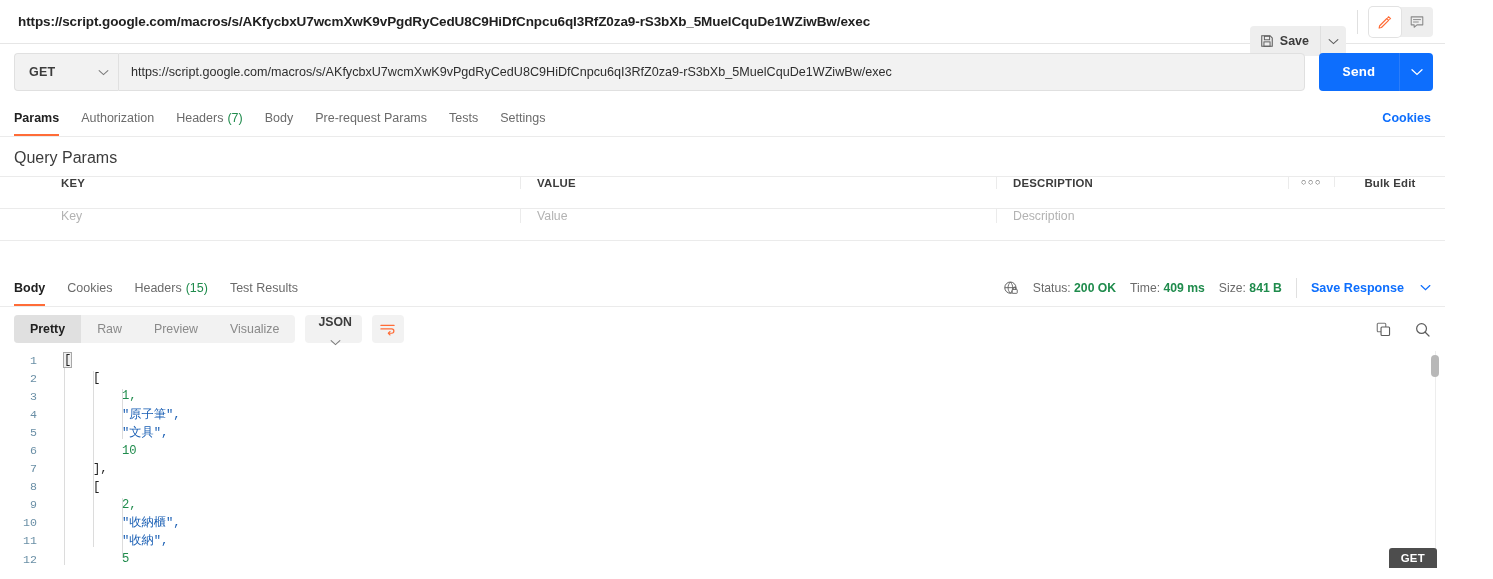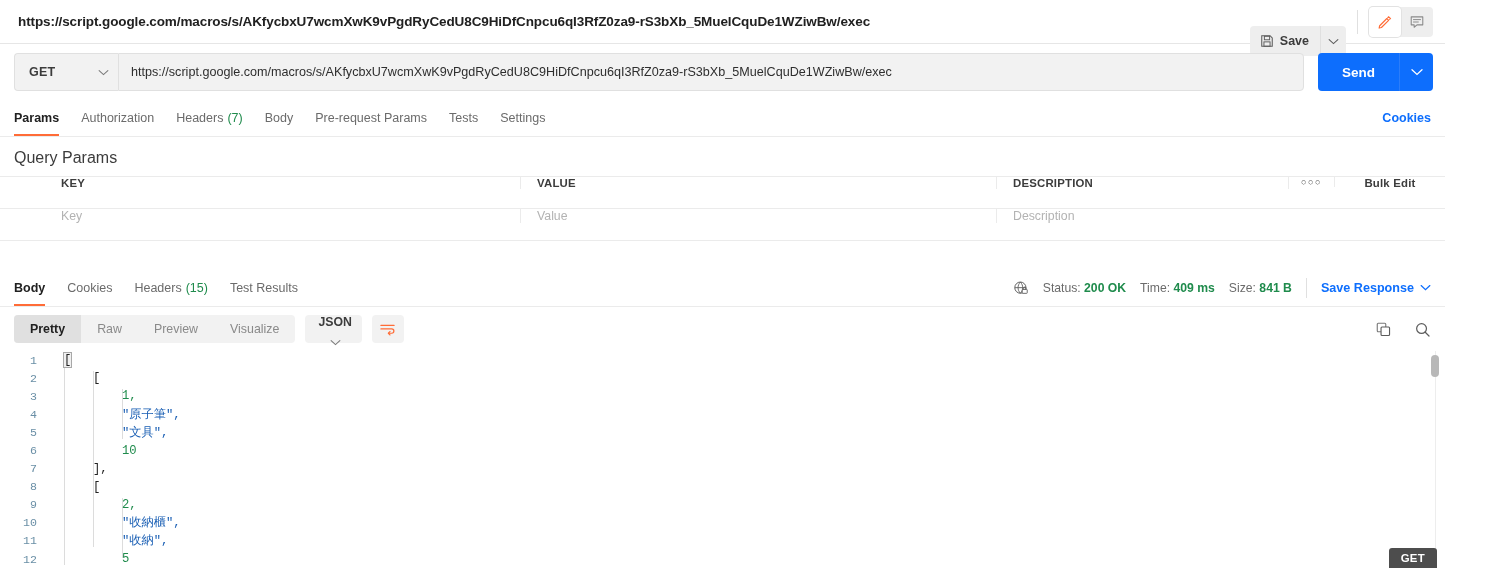--- a/index.html
+++ b/index.html
@@ -78,21 +78,21 @@
   }
   .url-text {
     font-size: 12.6px; color: #2e2e2e;
     white-space: nowrap; overflow: hidden; text-overflow: ellipsis;
   }
   .send-group { display: flex; align-items: center; margin-left: 14px; }
   .send-btn {
     height: 38px; background: #0d6efd; border: none;
     border-radius: 4px 0 0 4px;
     padding: 0 24px;
-    font-family: Liberation Sans, sans-serif;
+    font-family: Liberation Mono, monospace;
     font-size: 13.5px; font-weight: bold; color: #fff; cursor: pointer;
   }
   .send-caret {
     height: 38px; width: 34px; background: #0d6efd;
     border: none; border-left: 1px solid #2b7dfa;
     border-radius: 0 4px 4px 0;
     display: flex; align-items: center; justify-content: center; cursor: pointer;
   }
 
   
@@ -163,21 +163,21 @@
     padding: 0 14px; border-bottom: 1px solid #ebebeb;
   }
   .res-meta {
     margin-left: auto; display: flex; align-items: center; gap: 0;
     font-size: 12.2px; color: #6b6b6b;
   }
   .meta-item { margin-left: 14px; white-space: nowrap; }
   .meta-val { color: #1f8b4c; font-weight: bold; }
   .meta-div { width: 1px; height: 20px; background: #e0e0e0; margin: 0 0 0 14px; }
   .save-res {
-    margin-left: 14px; display: flex; align-items: center; gap: 6px;
+    margin-left: 14px; display: flex; align-items: center; gap: 16px;
     font-size: 12.6px; font-weight: bold; color: #0d6efd; cursor: pointer;
   }
 
   .res-toolbar {
     height: 44px; display: flex; align-items: center;
     padding: 0 14px; gap: 10px;
   }
   .seg {
     display: flex; align-items: center; background: #f2f2f2; border-radius: 4px; height: 28px;
     overflow: hidden;

